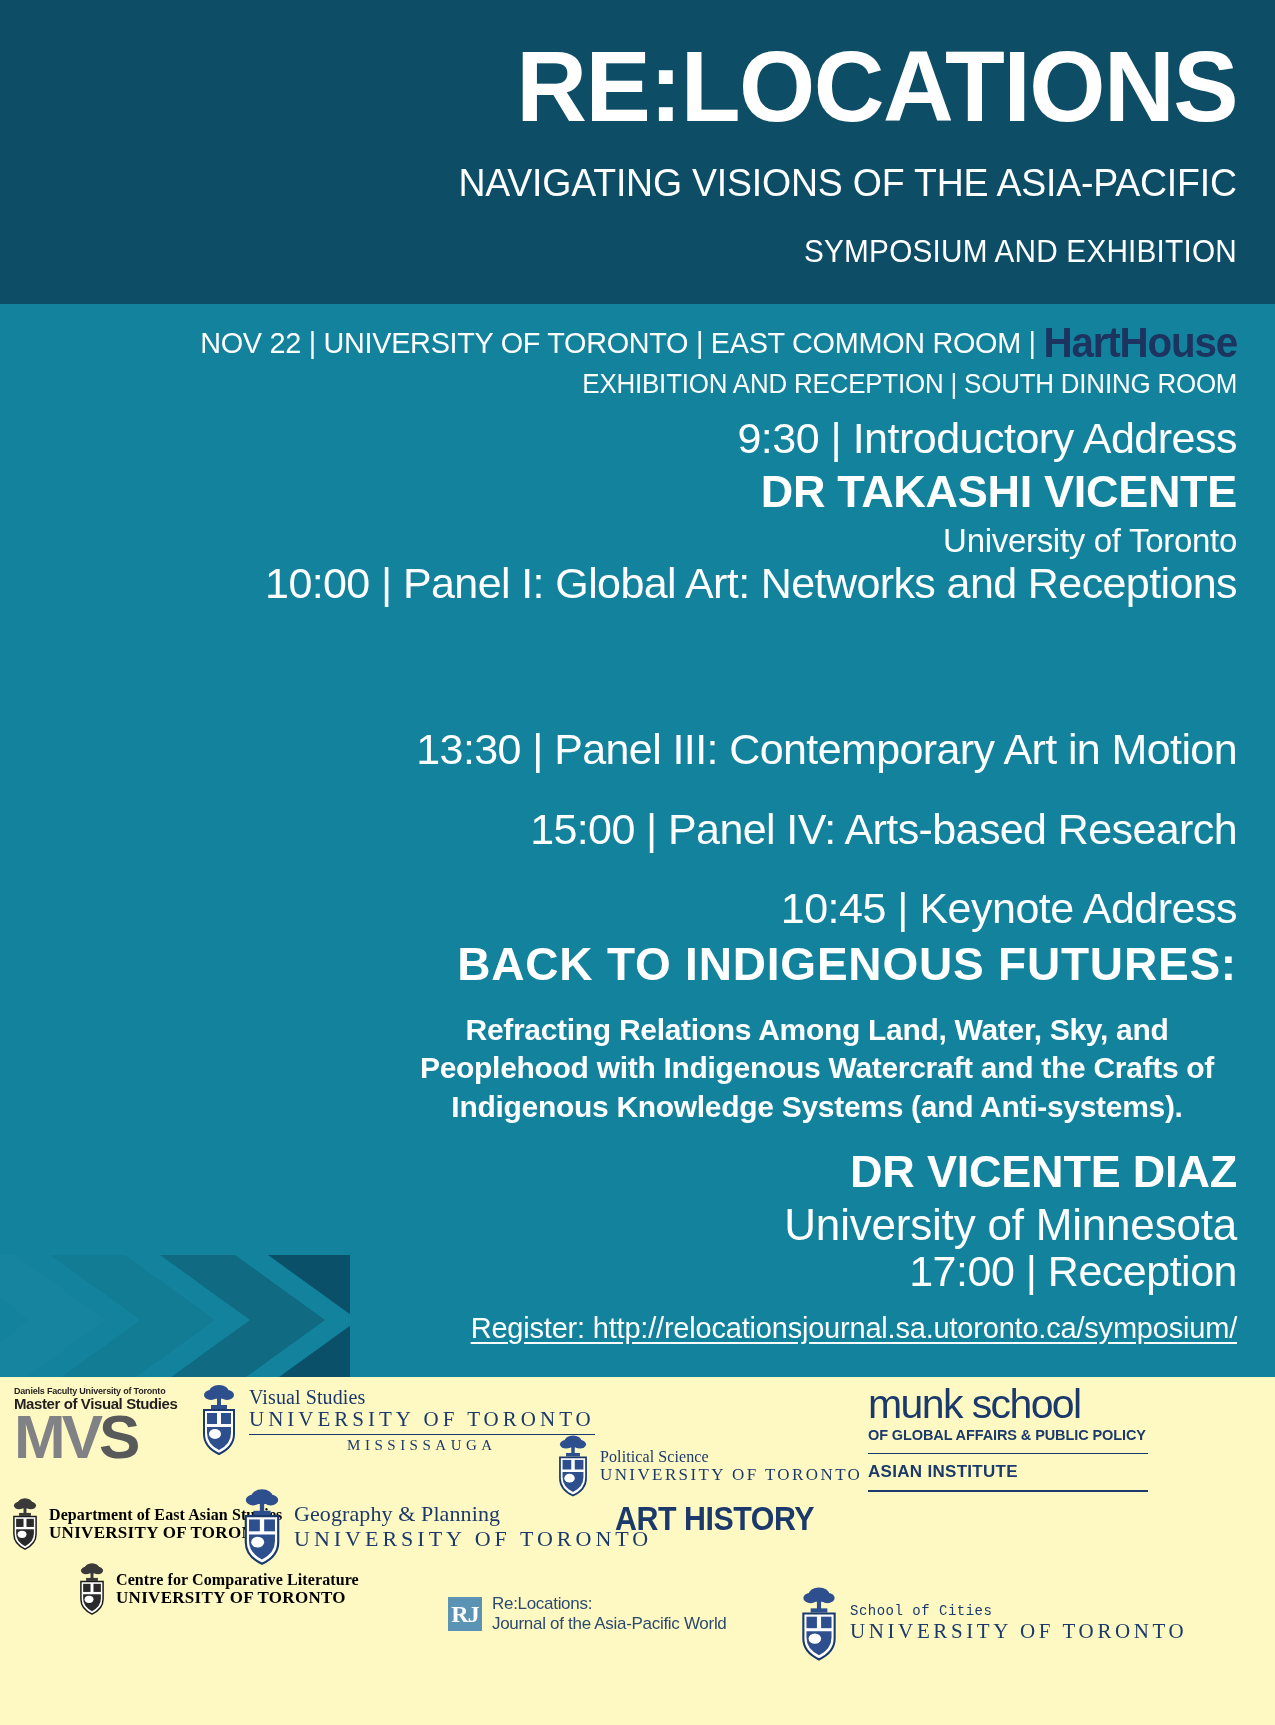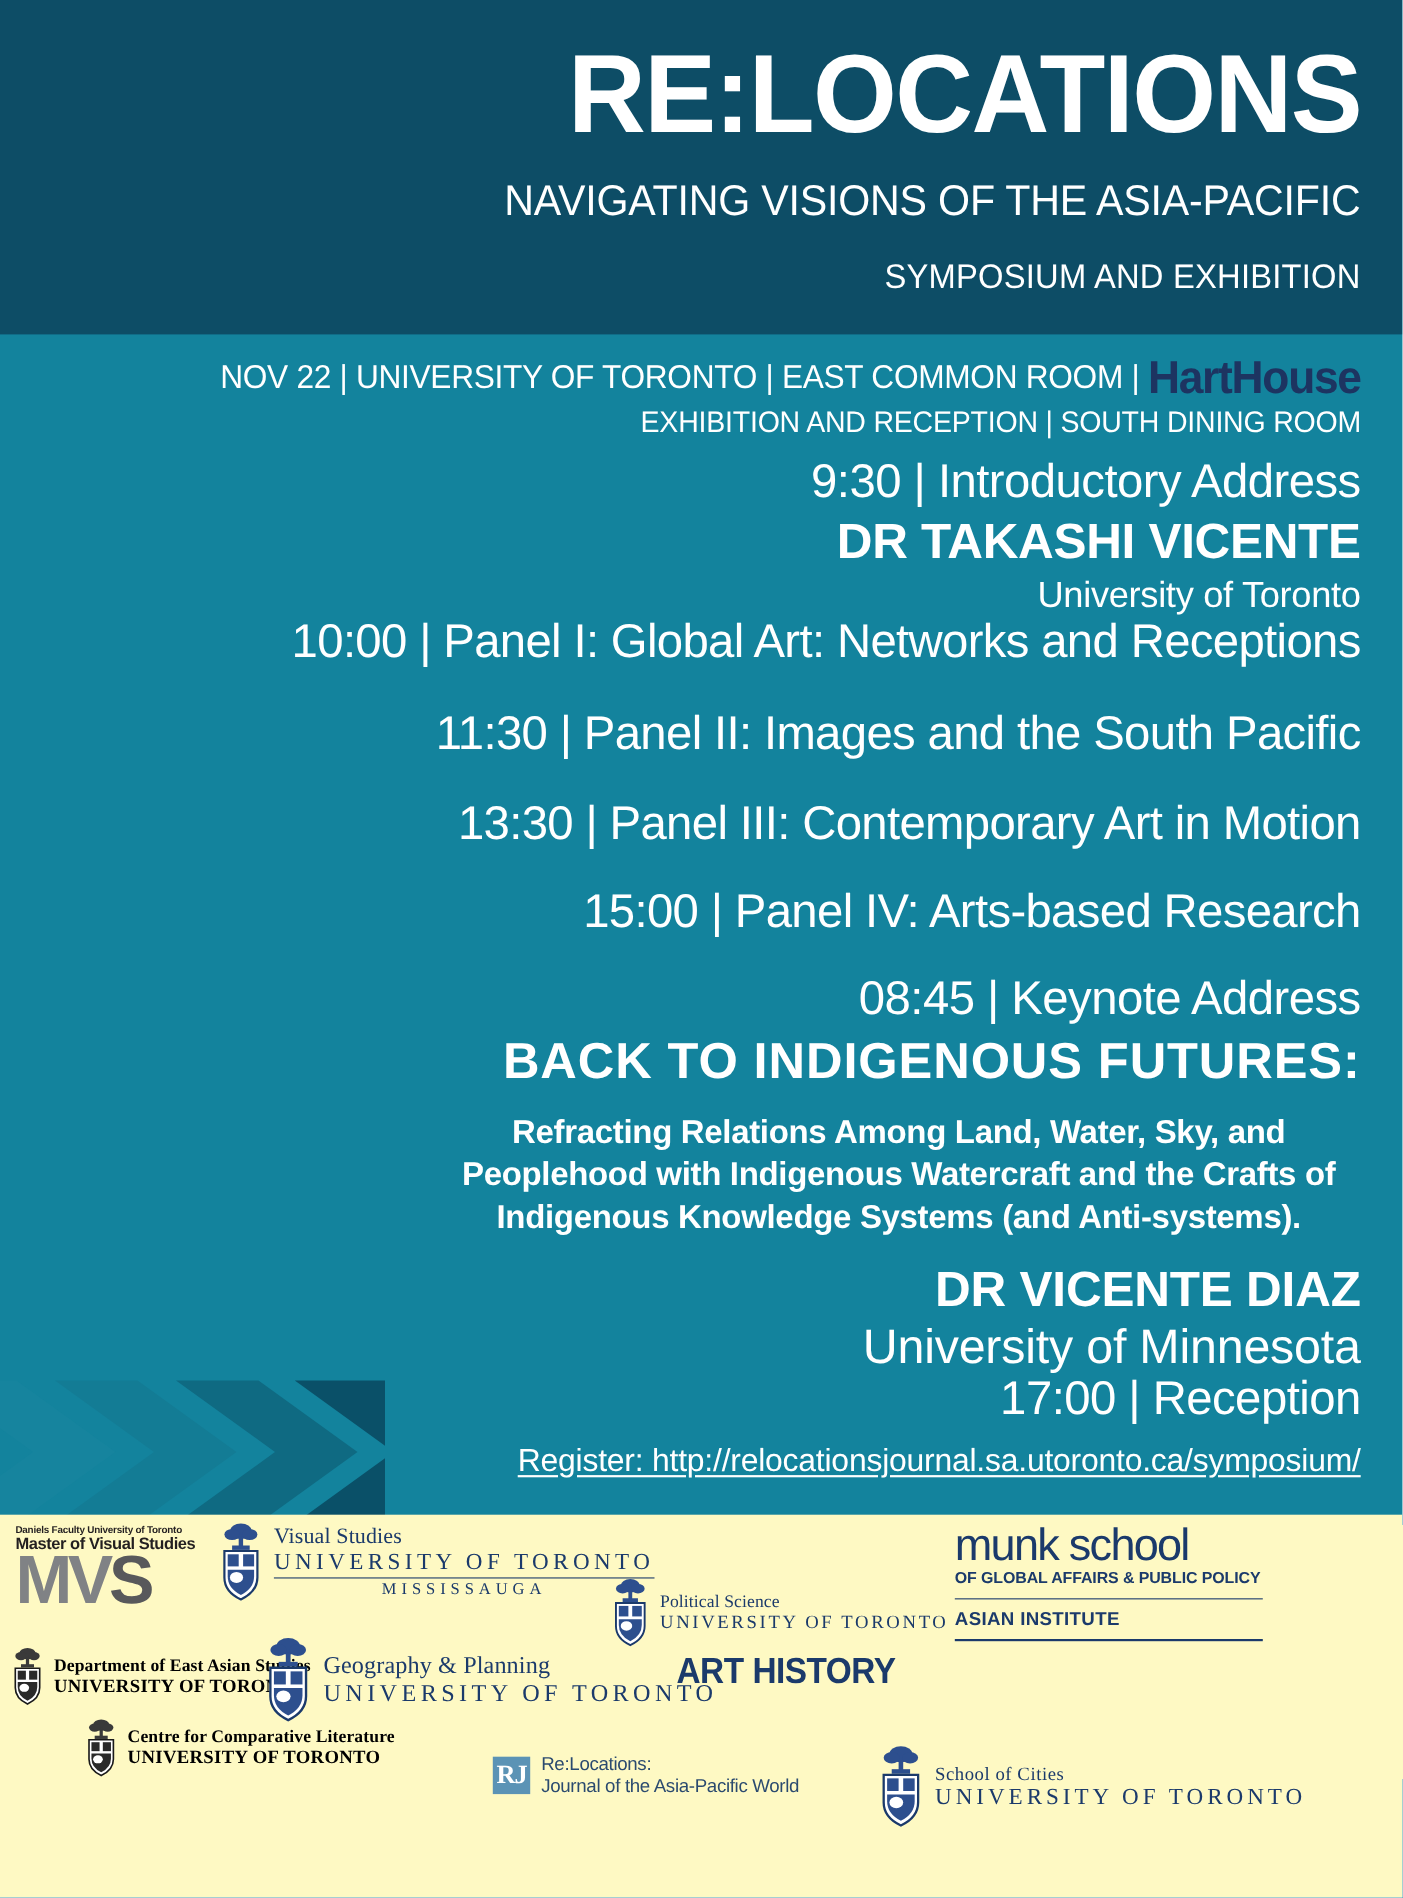--- a/index.html
+++ b/index.html
@@ -266,21 +266,21 @@
   .polsci .uoft-name { font-size: 16px; }
   .polsci .uoft-univ { font-size: 17px; letter-spacing: 2.4px; }
   .arthist-txt {
     font-size: 33px; font-weight: bold; color: #1b3a6b;
     letter-spacing: -0.5px; white-space: nowrap;
     transform: scaleX(0.92); transform-origin: left center;
   }
 
   
   .soc { left: 795px; top: 208px; }
-  .soc .uoft-name { font-size: 17px; letter-spacing: 0.5px; }
+  .soc .uoft-name { font-size: 14px; letter-spacing: 0.5px; font-family: Liberation Mono, monospace; }
   .soc .uoft-univ { font-size: 21px; letter-spacing: 3.6px; }
 
   
   .munk { left: 868px; top: 8px; width: 280px; }
   .munk-main {
     font-size: 41px; color: #1b3a6b; letter-spacing: -1.6px;
     line-height: 0.95; white-space: nowrap;
     font-family: "Liberation Sans", sans-serif;
   }
   .munk-sub {
@@ -332,25 +332,24 @@
       <span>NOV 22 | UNIVERSITY OF TORONTO | EAST COMMON ROOM | </span><span class="harthouse">HartHouse</span>
     </div>
 
     <div class="line exhibit-line">EXHIBITION AND RECEPTION |  SOUTH DINING ROOM</div>
 
     <div class="line intro-time">9:30 | Introductory Address</div>
     <div class="line intro-name">DR TAKASHI VICENTE</div>
     <div class="line intro-aff">University of Toronto</div>
 
     <div class="line panel panel-1">10:00 | Panel I: Global Art: Networks and Receptions</div>
-    <div class="line panel panel-2">11:30 | Panel II: Images and the South Pacific</div>
     <div class="line panel panel-3">13:30 | Panel III: Contemporary Art in Motion</div>
     <div class="line panel panel-4">15:00 | Panel IV: Arts-based Research</div>
 
-    <div class="line keynote-time">08:45 | Keynote Address</div>
+    <div class="line keynote-time">10:45 | Keynote Address</div>
     <div class="line keynote-title">BACK TO INDIGENOUS FUTURES:</div>
     <div class="line keynote-desc">Refracting Relations Among Land, Water, Sky, and Peoplehood with Indigenous Watercraft and the Crafts of Indigenous Knowledge Systems (and Anti-systems).</div>
 
     <div class="line speaker-name">DR VICENTE DIAZ</div>
     <div class="line speaker-aff">University of Minnesota</div>
     <div class="line reception">17:00 | Reception</div>
     <div class="line register">Register: http://relocationsjournal.sa.utoronto.ca/symposium/</div>
   </div>
 
   <div class="footer">

